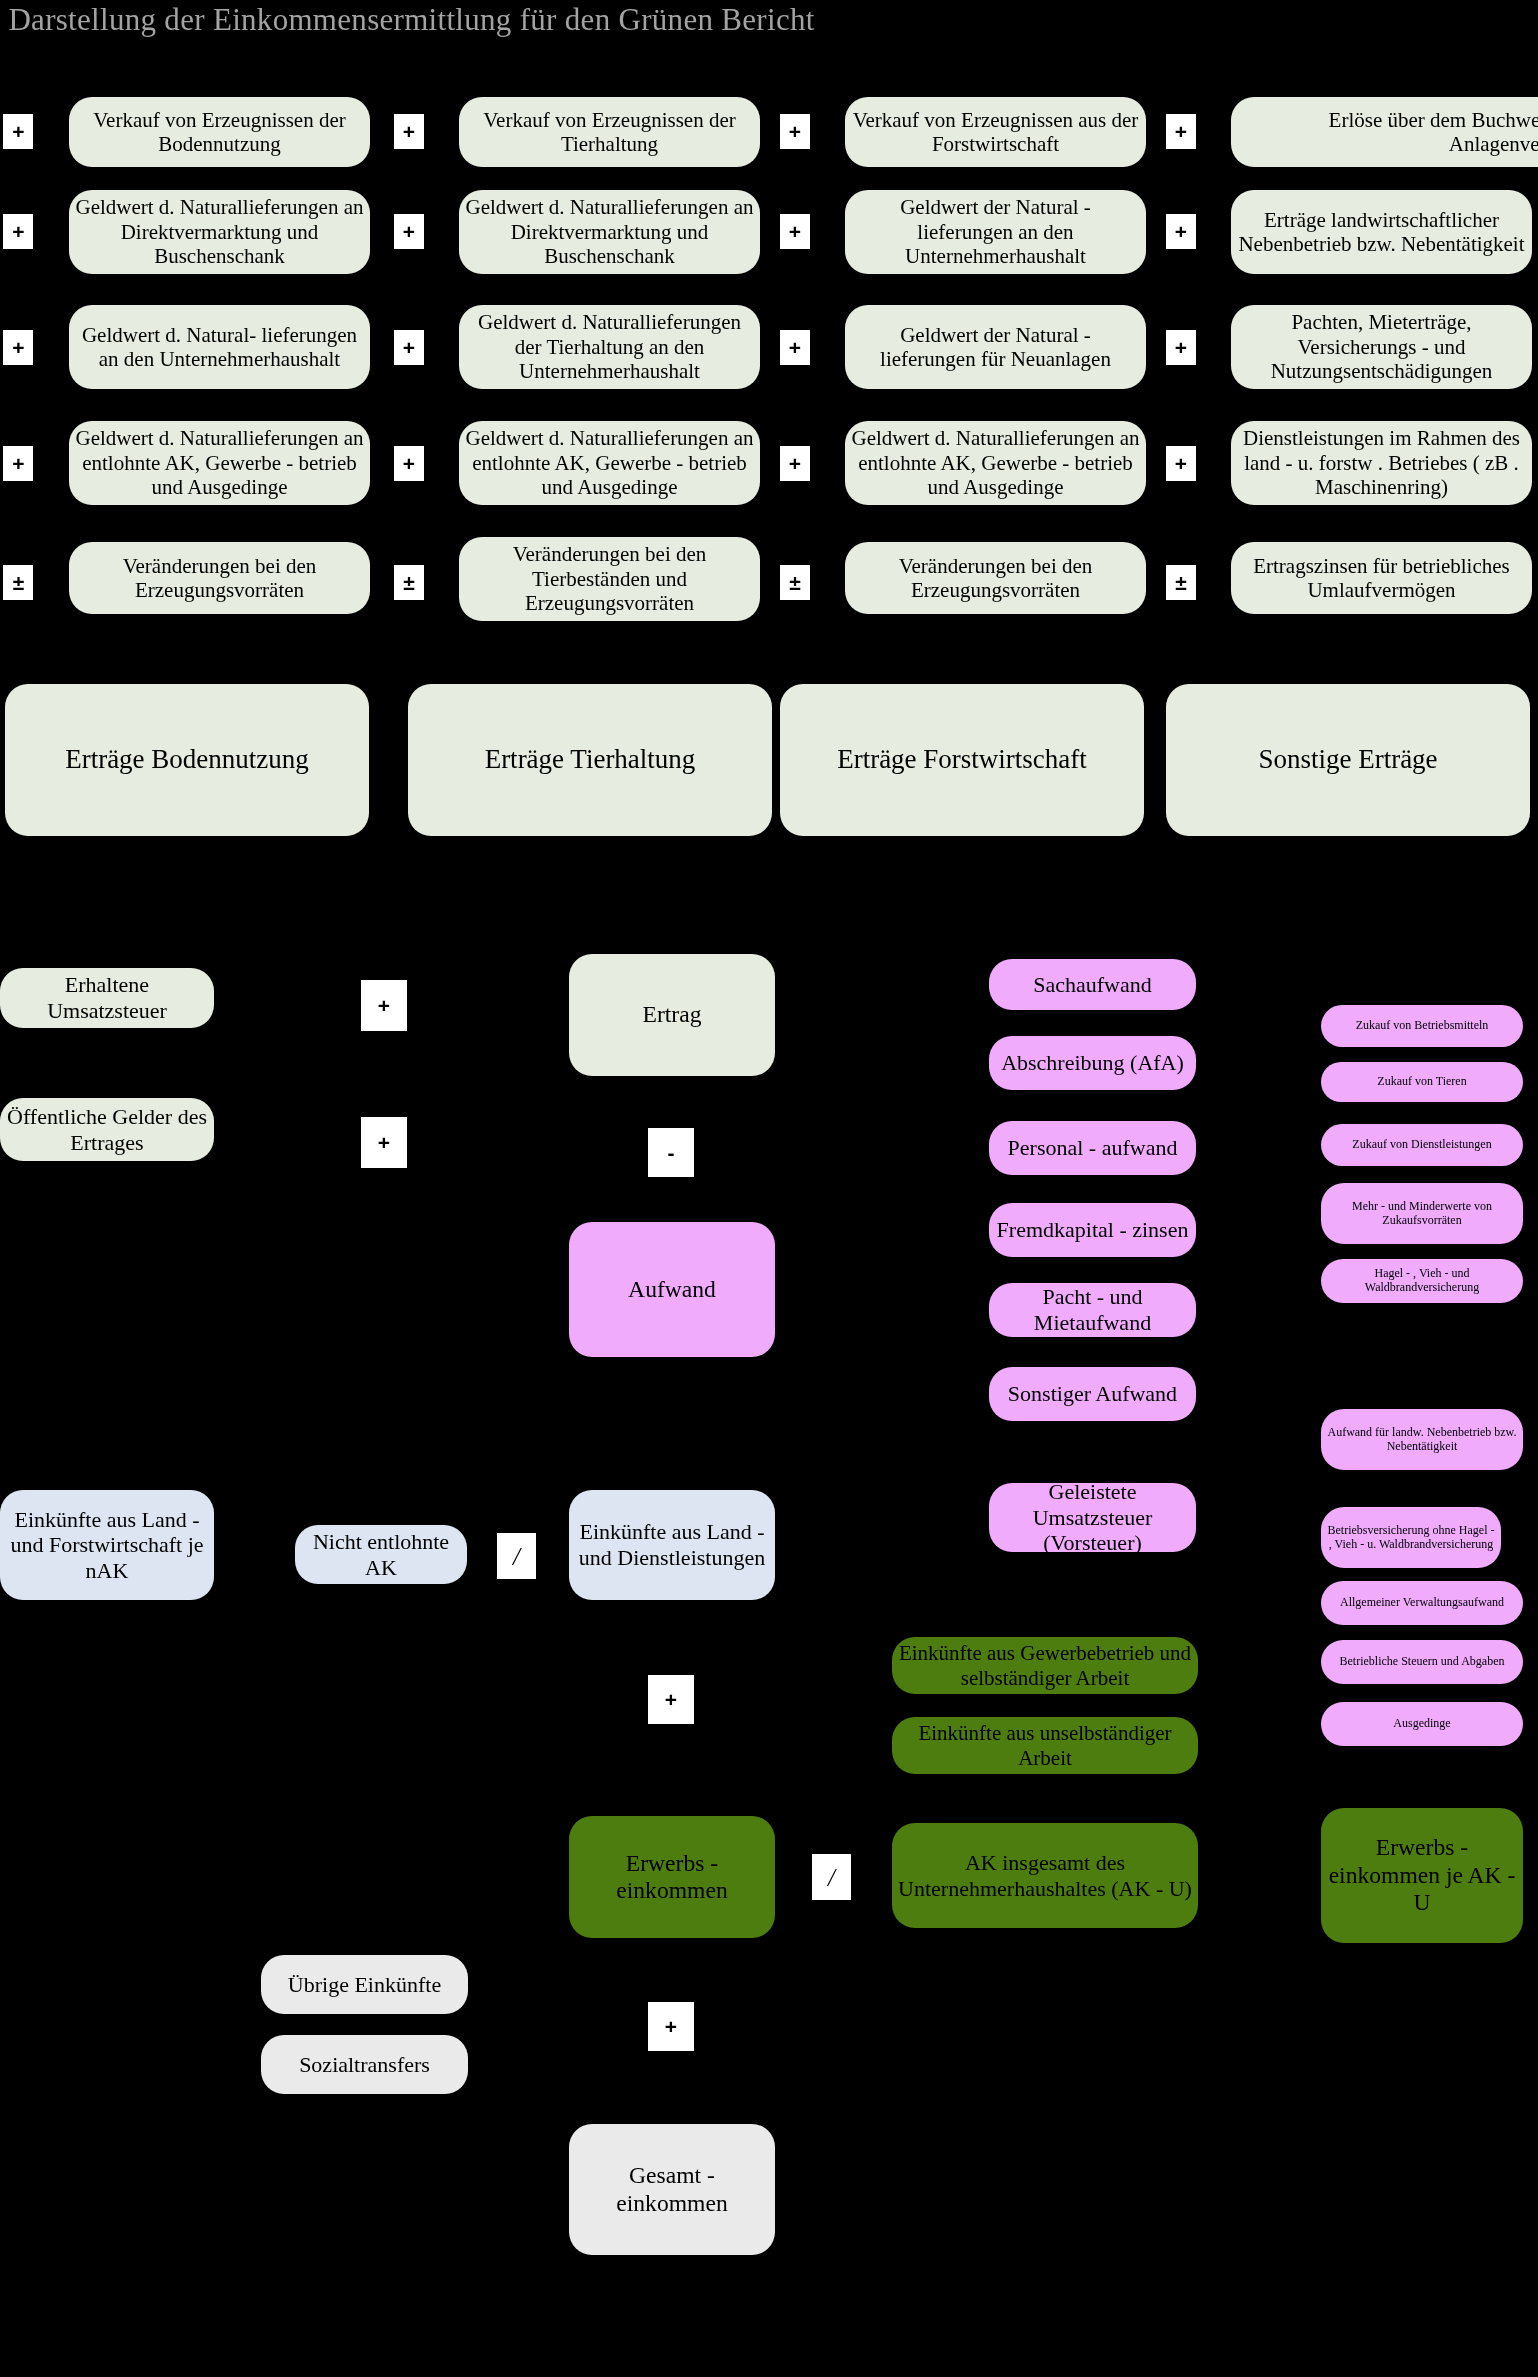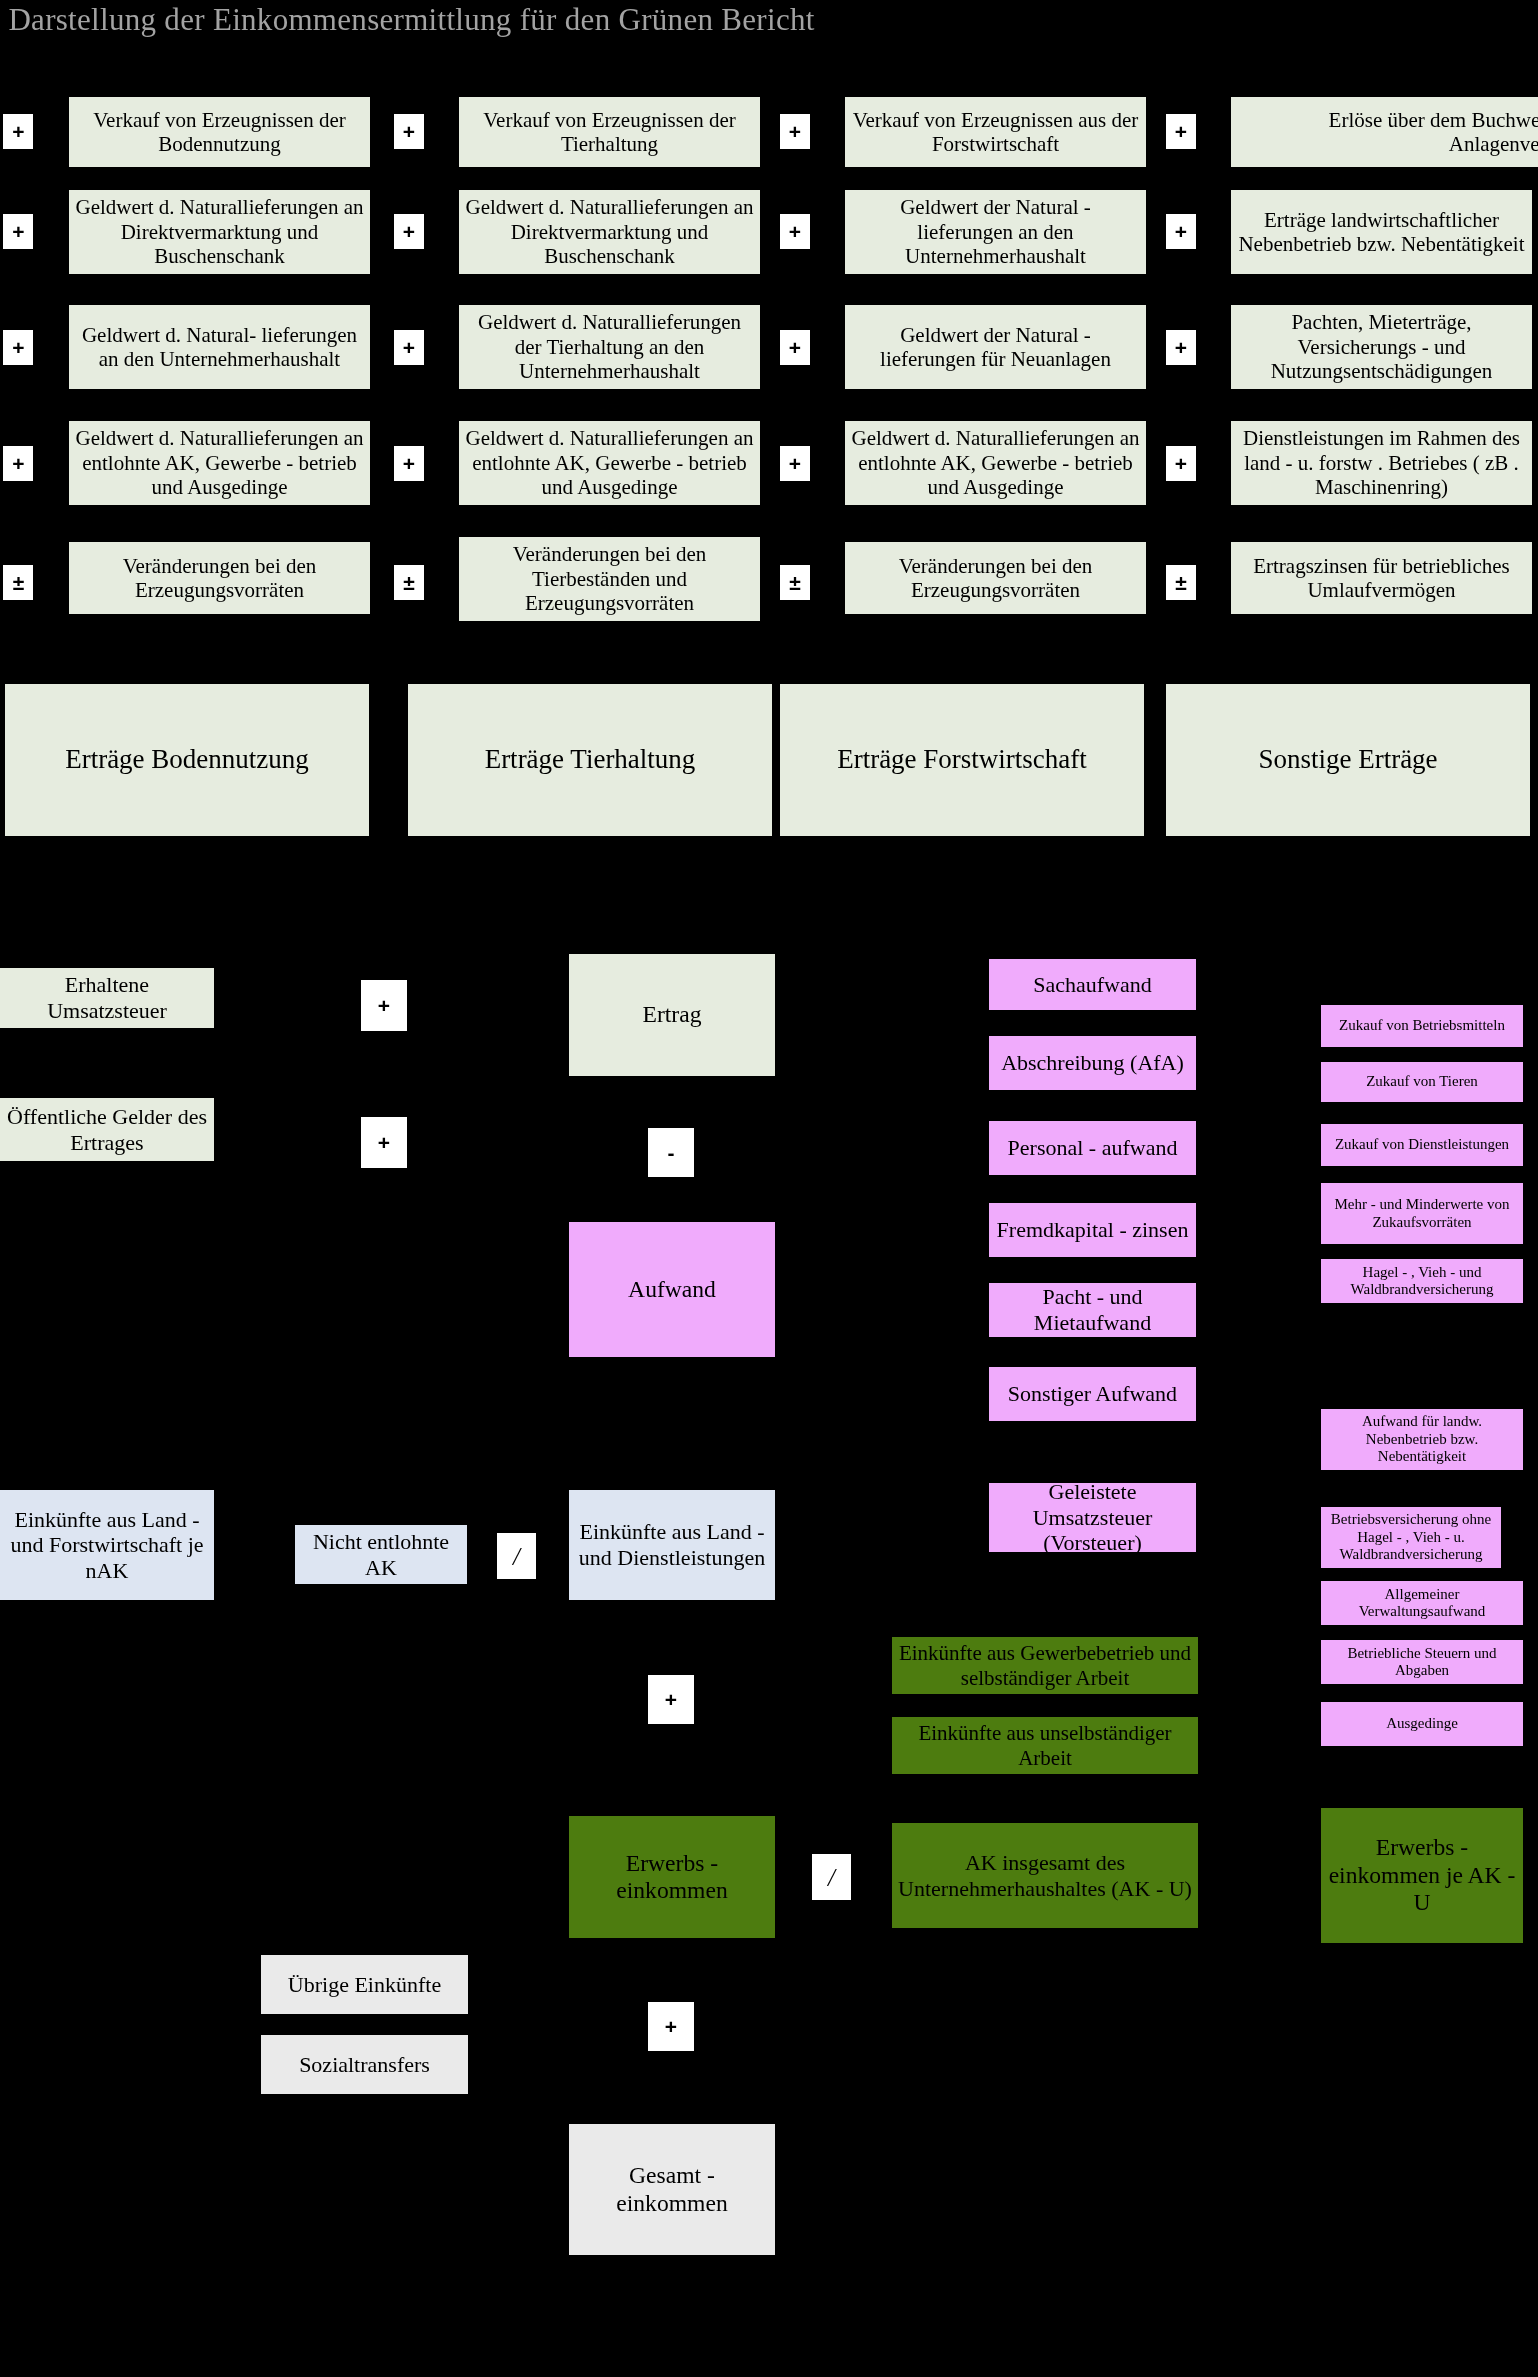--- a/index.html
+++ b/index.html
@@ -25,20 +25,21 @@
   }
   .box{
     position:absolute;
     box-sizing:border-box;
     display:flex;
     align-items:center;
     justify-content:center;
     text-align:center;
     line-height:1.16;
     padding:8px 5px;
+    border-radius:23px;
   }
   .box span{display:block;width:100%;}
   
   .c-green{background:#e6ecdf;}
   .c-purple{background:#f0abfc;}
   .c-blue{background:#dde5f2;}
   .c-tan{background:#4d7c0f;}
   .c-grey{background:#eaeaea;}
   .op{
     position:absolute;
@@ -50,21 +51,21 @@
     font-family:"Liberation Sans","DejaVu Sans",sans-serif;
     font-weight:bold;
     font-size:21px;
     line-height:1;
     color:#000;
   }
   .op.slash{font-family:"Liberation Serif",serif;font-weight:normal;font-style:italic;font-size:25px;}
   .t28{font-size:23.6px;}
   .t26{font-size:22px;}
   .t25{font-size:21px;}
-  .t19{font-size:15px;}
+  .t19{font-size:12px;}
   .t32{font-size:27px;}
 </style>
 </head>
 <body>
 
 <div id="page">
 
   <div class="title">Darstellung der Einkommensermittlung für den Grünen Bericht</div>
 
   <div class="op" style="left:3.4px;top:114px;width:30px;height:35px;">+</div>

